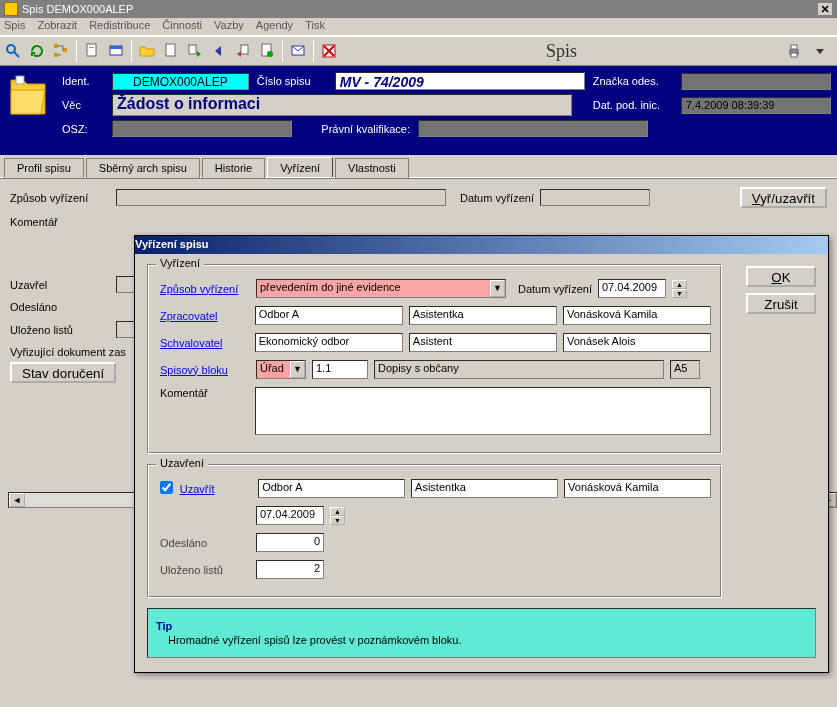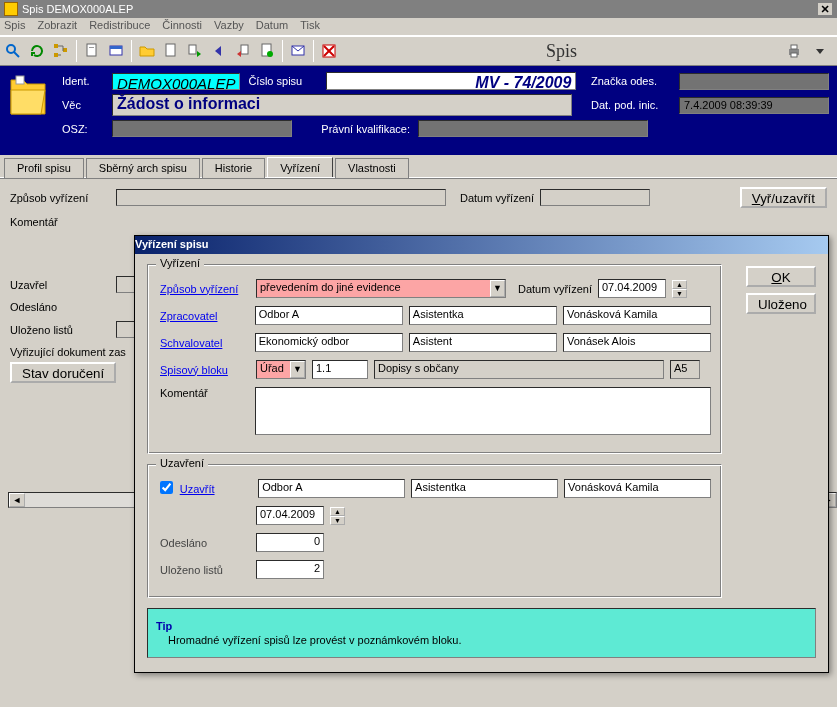--- a/index.html
+++ b/index.html
@@ -80,34 +80,32 @@
   .folder-icon {
     grid-row: 1 / span 3;
     width: 40px; height: 46px;
     margin-top: 2px;
   }
   .hp-row { display: flex; align-items: center; gap: 8px; }
   .hp-lbl { min-width: 42px; font-size: 11px;}
   .hp-cyan {
     background: #00FFFF; color: #000;
     border: 1px inset #808080;
-    padding: 1px 4px;
+    padding: 1px 20px;
     min-width: 100px; height: 17px;
-    font-size: 15px;
-    font-style: italic;
+    font-size: 12px;
   }
   .hp-white {
     background: #fff; color: #000080;
     border: 1px inset #808080;
     padding: 1px 4px;
     height: 18px;
     font-weight: bold;
     font-style: italic;
-    font-size: 16px;
-    text-align: right;
+    font-size: 14px;
   }
   .hp-grey {
     background: #737373; color: #000;
     border: 1px inset #808080;
     padding: 1px 4px;
     height: 17px;
     flex: 1;
     font-size: 11px;
   }
   .bigfield {
@@ -260,21 +258,21 @@
   </div>
   <div class="close">✕</div>
 </div>
 
 <div class="menubar">
   <span>Spis</span>
   <span>Zobrazit</span>
   <span>Redistribuce</span>
   <span>Činnosti</span>
   <span>Vazby</span>
-  <span>Datum</span>
+  <span>Agendy</span>
   <span>Tisk</span>
 </div>
 
 <div class="toolbar">
   <div class="tb-grp">
     <div class="tb-btn">
         <svg viewBox="0 0 16 16">
           <circle cx="6" cy="6" r="4" fill="none" stroke="#0066CC" stroke-width="2"></circle>
           <line x1="9" y1="9" x2="14" y2="14" stroke="#0066CC" stroke-width="2"></line>
         </svg>
@@ -457,21 +455,21 @@
     <div class="sb-arrow">►</div>
   </div>
 </div>
 
 <div class="dialog">
   <div class="dlg-title">Vyřízení spisu</div>
   <div class="dlg-body">
 
     <div class="dlg-btns">
       <button class="btn dlg-btn"><u>O</u>K</button>
-      <button class="btn dlg-btn">Uloženo</button>
+      <button class="btn dlg-btn">Zrušit</button>
     </div>
 
     <div class="fieldset" style="width:575px">
       <span class="legend">Vyřízení</span>
 
       <div class="row">
         <span class="link-lbl">Způsob vyřízení</span>
         <div class="combo" style="width:250px">
           <span class="ctext">převedením do jiné evidence</span>
           <span class="cbtn">▼</span>

